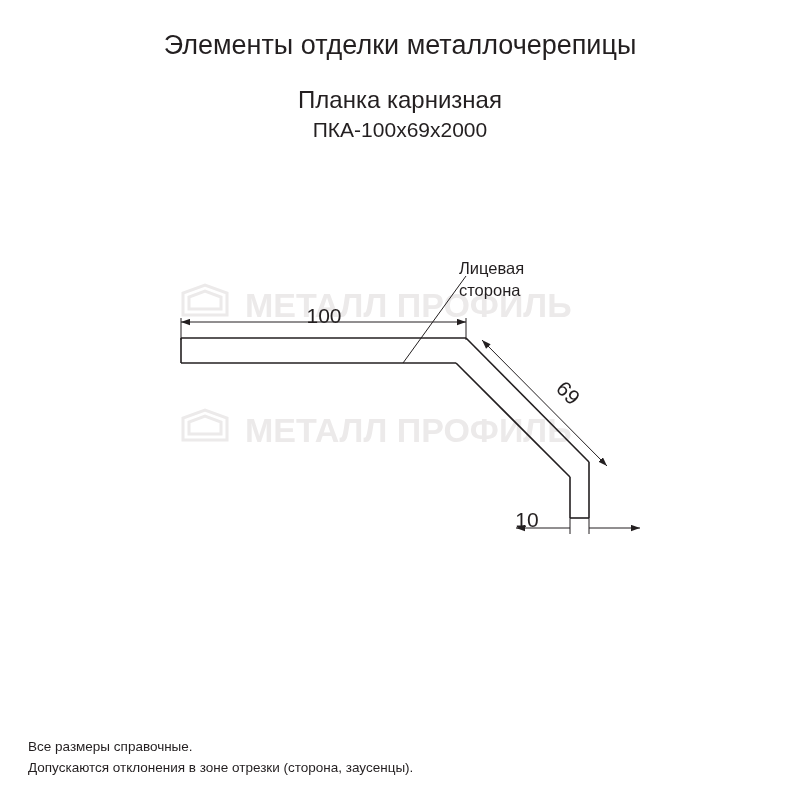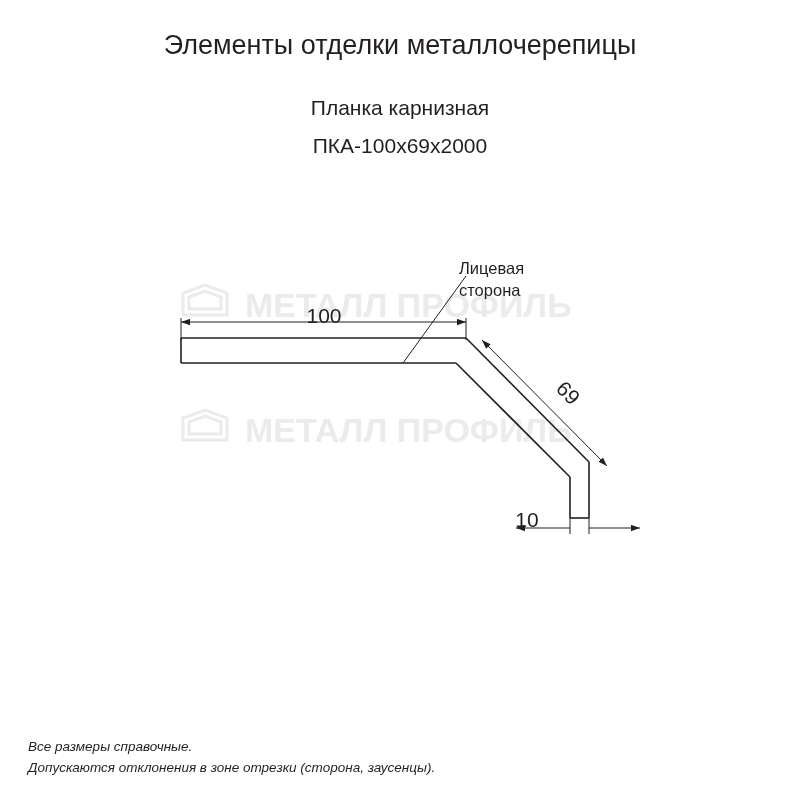--- a/index.html
+++ b/index.html
@@ -28,47 +28,47 @@
     text-align: center;
   }
   .title-main {
     font-size: 27px;
     font-weight: normal;
     letter-spacing: 0px;
     color: #231f20;
     line-height: 34px;
   }
   .title-sub {
-    margin-top: 32px;
-    font-size: 21px;
+    margin-top: 24px;
+    font-size: 24px;
     color: #231f20;
     line-height: 28px;
   }
   .title-code {
-    margin-top: 10px;
+    margin-top: 2px;
     font-size: 21px;
     color: #231f20;
     line-height: 28px;
   }
   .drawing {
     position: absolute;
     top: 0;
     left: 0;
     width: 800px;
     height: 800px;
   }
   .footnotes {
     position: absolute;
     left: 28px;
     bottom: 22px;
     font-size: 13.5px;
     color: #231f20;
     line-height: 21px;
   }
-  .footnote-line { white-space: nowrap; font-style: italic; }
+  .footnote-line { white-space: nowrap; }
   .wm {
     position: absolute;
     pointer-events: none;
     user-select: none;
   }
 </style>
 </head>
 <body>
 
 <div class="page">

